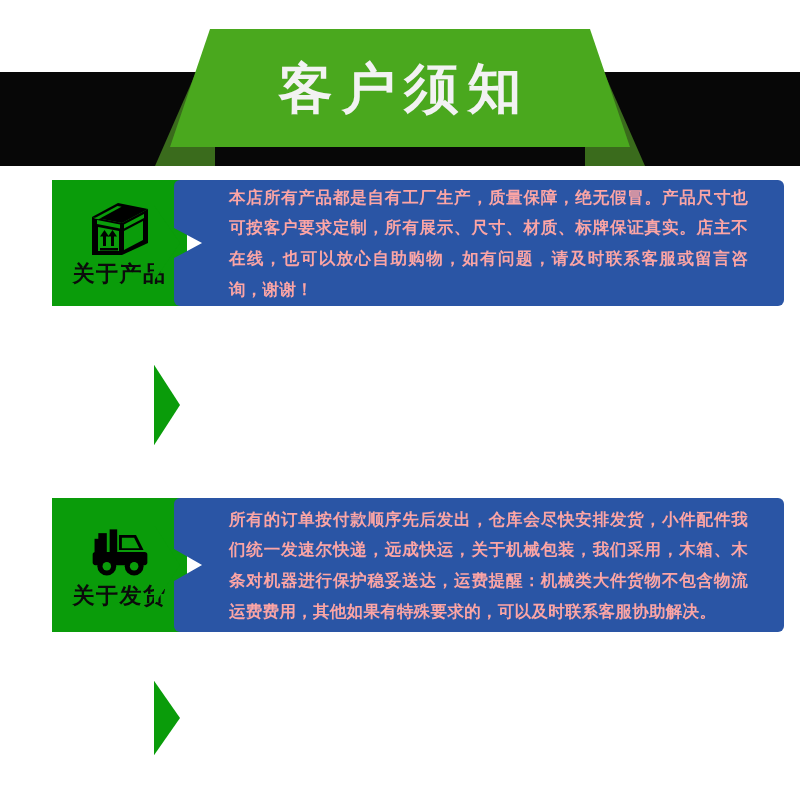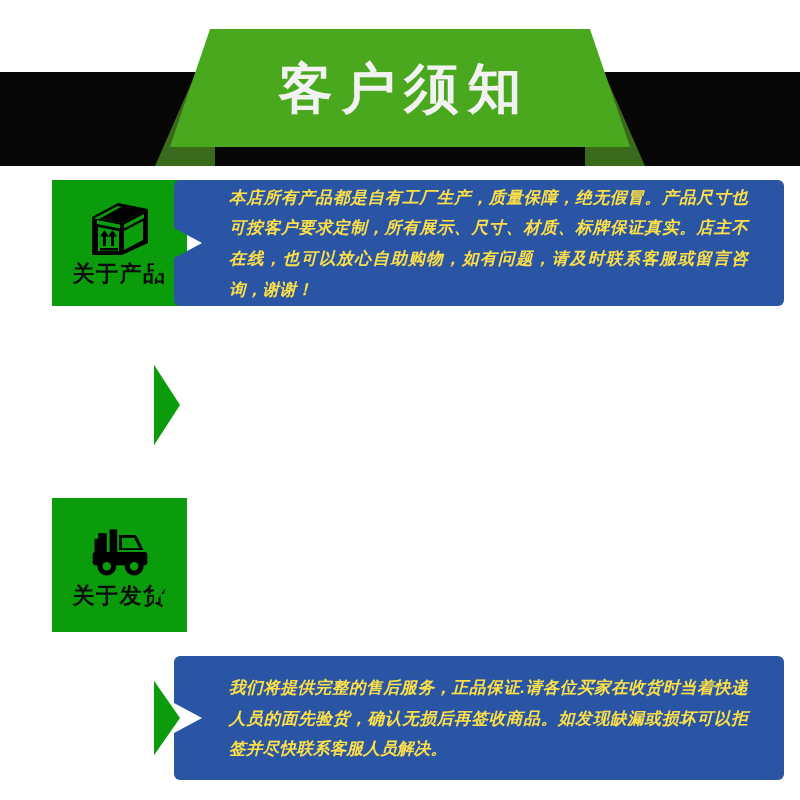--- a/index.html
+++ b/index.html
@@ -125,29 +125,28 @@
     background: #2a55a5;
     border-radius: 6px;
     clip-path: polygon(
       0% 0%, 100% 0%, 100% 100%, 0% 100%,
       0% 62%, 4.6% 50%, 0% 38%
     );
     display: flex;
     align-items: center;
   }
   .panel-text {
-    color: #fde047;
+    color: #fca5a5;
     font-size: 16.5px;
     font-weight: bold;
     line-height: 1.85;
     padding: 0 36px 0 55px;
     text-align: justify;
     text-justify: inter-character;
     letter-spacing: 0.3px;
-    font-style: italic;
   }
 
   .row-1 { top: 180px;  height: 126px; }
   .row-2 { top: 338px;  height: 134px; }
   .row-3 { top: 498px;  height: 134px; }
   .row-4 { top: 656px;  height: 124px; }
 </style>
 </head>
 <body>
 
@@ -211,20 +210,20 @@
         <path d="M37 13 L50 13 L55.5 24 L37 24 Z" fill="#0a9c0a"></path>
         <circle cx="21" cy="43" r="10" fill="#000000"></circle>
         <circle cx="21" cy="43" r="4.5" fill="#0a9c0a"></circle>
         <circle cx="50" cy="43" r="10" fill="#000000"></circle>
         <circle cx="50" cy="43" r="4.5" fill="#0a9c0a"></circle>
       </svg>
     </span>
     <span class="badge-label">关于发货</span>
   </div>
   <div class="badge-arrow"></div>
+  <div class="panel">
+    <p class="panel-text">所有的订单按付款顺序先后发出，仓库会尽快安排发货，小件配件我们统一发速尔快递，远成快运，关于机械包装，我们采用，木箱、木条对机器进行保护稳妥送达，运费提醒：机械类大件货物不包含物流运费费用，其他如果有特殊要求的，可以及时联系客服协助解决。</p>
+  </div>
 </div>
 
 <div class="row row-4">
   <div class="badge-arrow"></div>
-  <div class="panel">
-    <p class="panel-text">我们将提供完整的售后服务，正品保证.请各位买家在收货时当着快递人员的面先验货，确认无损后再签收商品。如发现缺漏或损坏可以拒签并尽快联系客服人员解决。</p>
-  </div>
 </div>
 
 </body></html>

